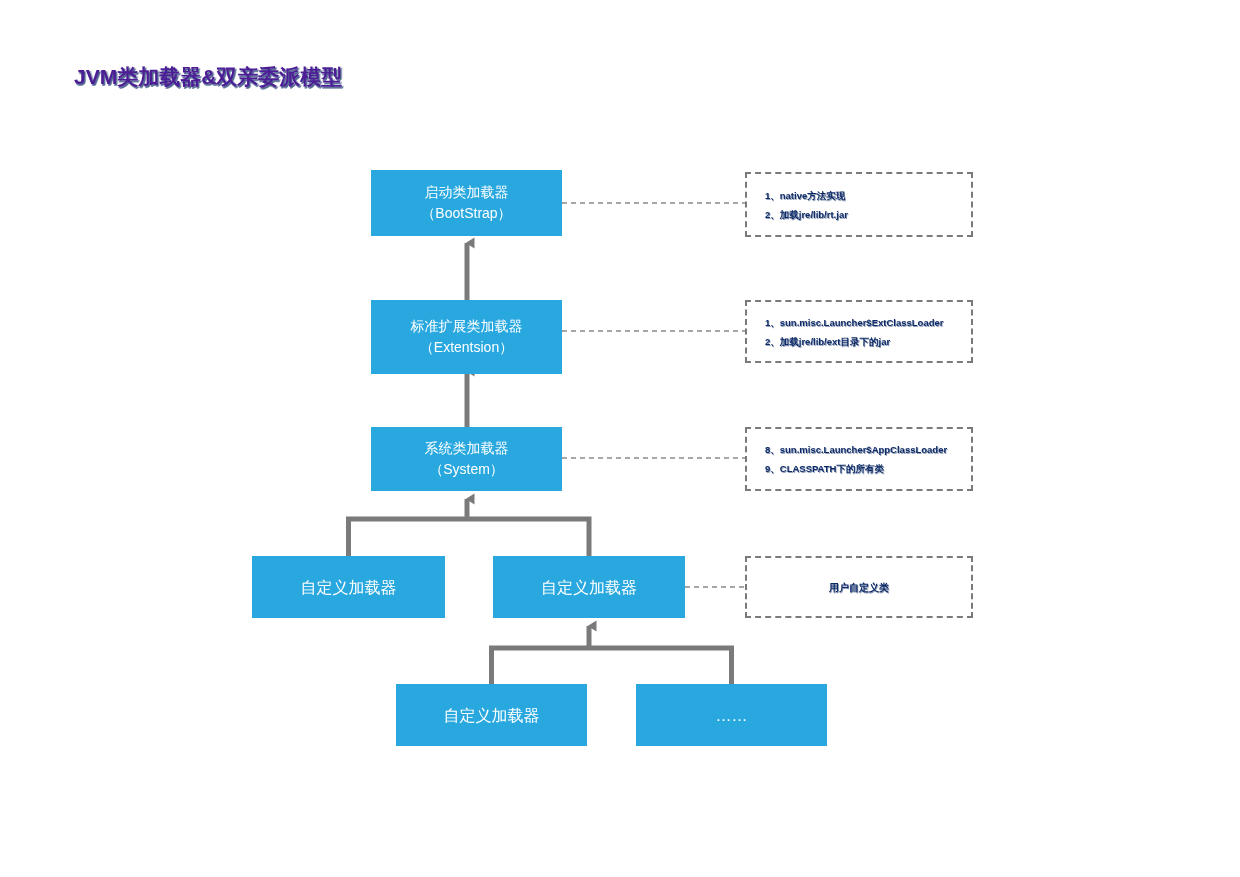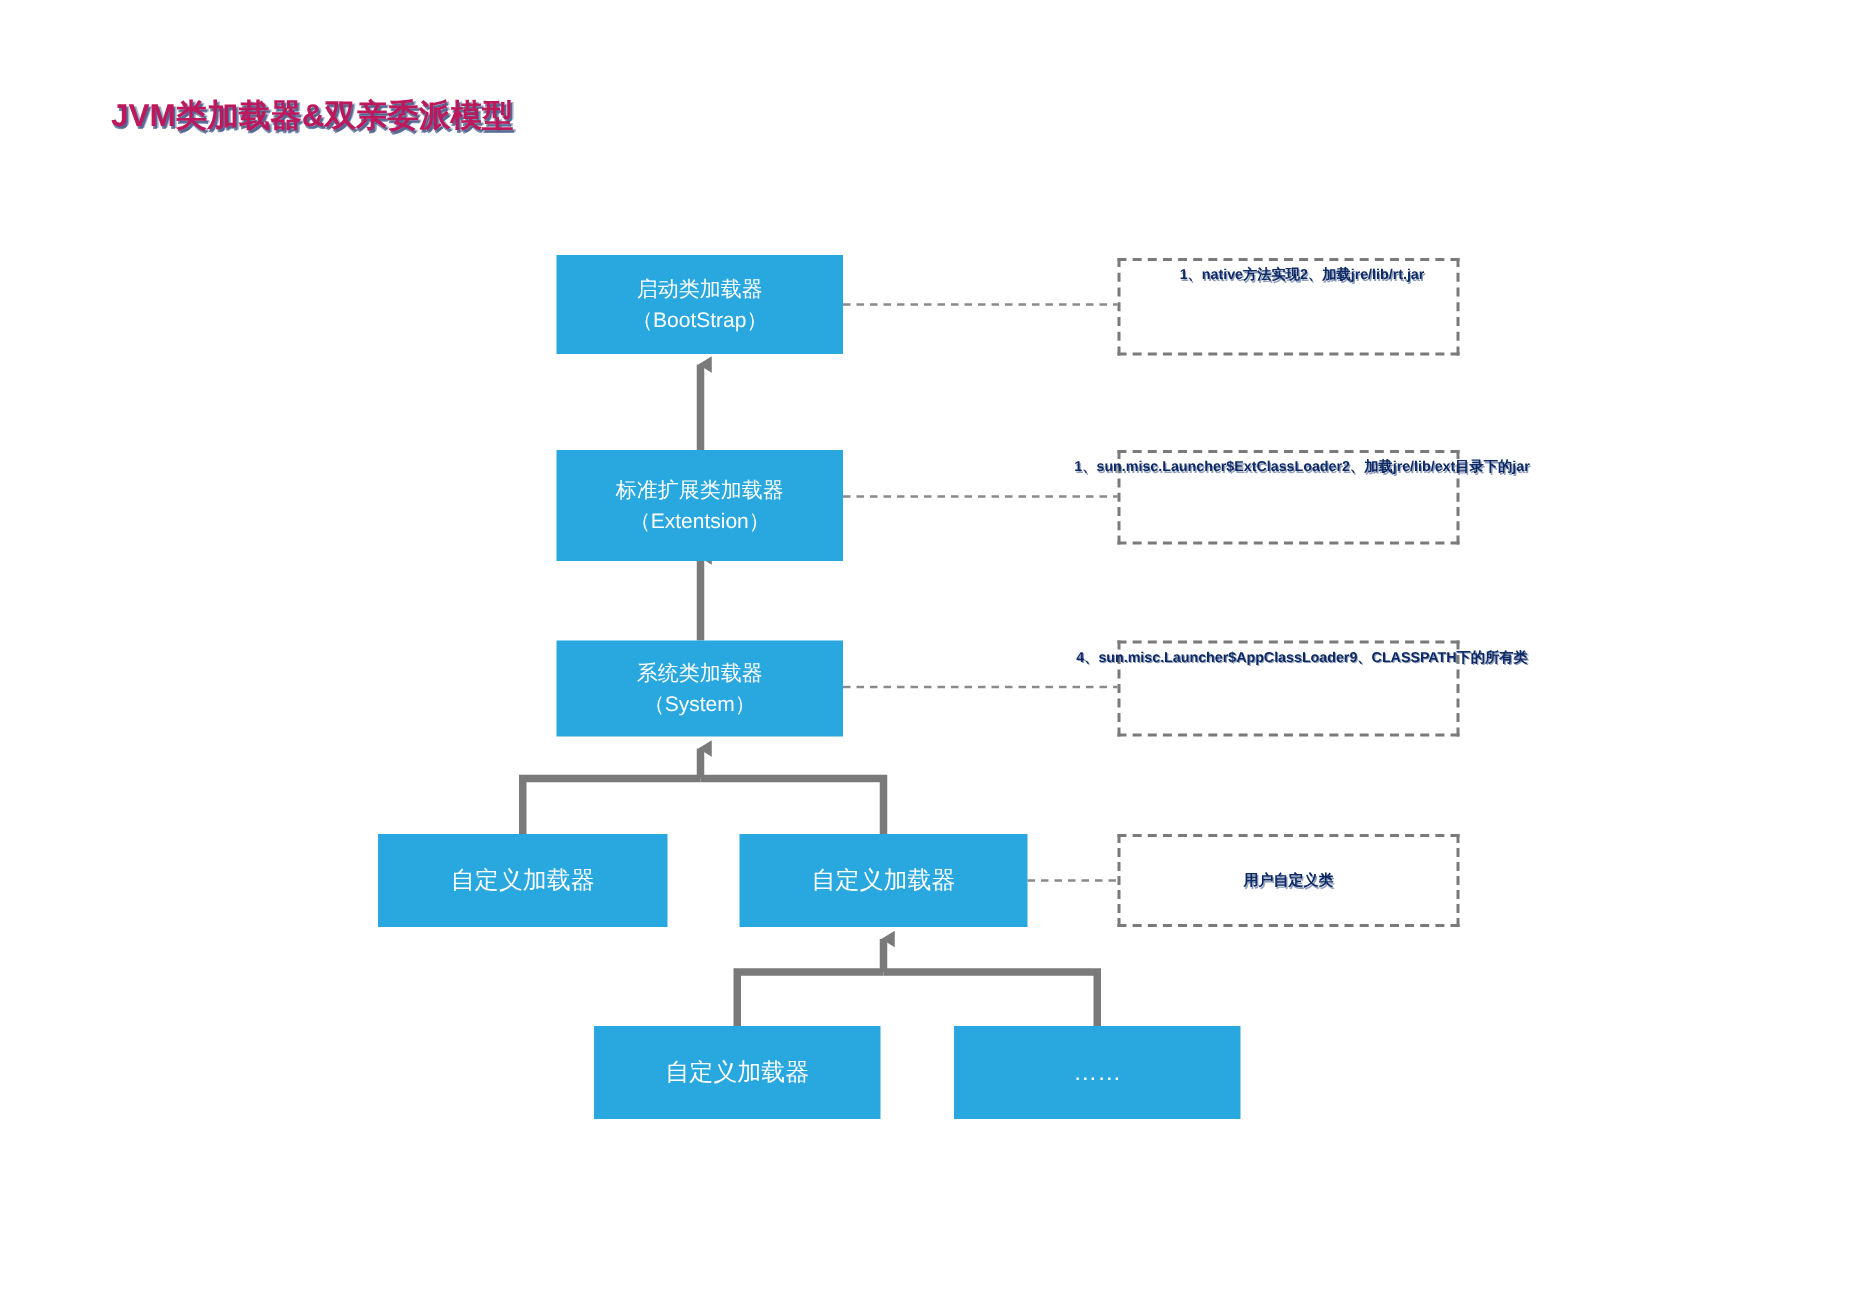--- a/index.html
+++ b/index.html
@@ -22,21 +22,21 @@
     height: 877px;
   }
 
   
   .title {
     position: absolute;
     left: 74px;
     top: 63px;
     font-size: 21px;
     font-weight: bold;
-    color: #be185d;
+    color: #4c1d95;
     letter-spacing: 0px;
     white-space: nowrap;
     text-shadow: 1px 2px 0 rgba(13,42,102,0.55), 2px 1px 0 rgba(13,42,102,0.35);
   }
 
   
   .node {
     position: absolute;
     background: #29a8e0;
     color: #ffffff;
@@ -62,21 +62,21 @@
     pointer-events: none;
   }
 
   
   .note {
     position: absolute;
     border: 2px dashed #7a7a7a;
     box-sizing: border-box;
     background: transparent;
     display: flex;
-    flex-direction: row;
+    flex-direction: column;
     justify-content: center;
     padding-left: 18px;
   }
   .note-line {
     font-size: 9.5px;
     font-weight: bold;
     color: #0d2a66;
     line-height: 19px;
     white-space: nowrap;
     text-shadow: 0.8px 1px 0 rgba(13,42,102,0.45);
@@ -156,21 +156,21 @@
     <div class="note-line">1、native方法实现</div>
     <div class="note-line">2、加载jre/lib/rt.jar</div>
   </div>
 
   <div class="note" style="left:745px; top:300px; width:228px; height:63px;">
     <div class="note-line">1、sun.misc.Launcher$ExtClassLoader</div>
     <div class="note-line">2、加载jre/lib/ext目录下的jar</div>
   </div>
 
   <div class="note" style="left:745px; top:427px; width:228px; height:64px;">
-    <div class="note-line">4、sun.misc.Launcher$AppClassLoader</div>
+    <div class="note-line">8、sun.misc.Launcher$AppClassLoader</div>
     <div class="note-line">9、CLASSPATH下的所有类</div>
   </div>
 
   <div class="note centered" style="left:745px; top:556px; width:228px; height:62px;">
     <div class="note-line">用户自定义类</div>
   </div>
 
 </div>
 
 </body></html>

